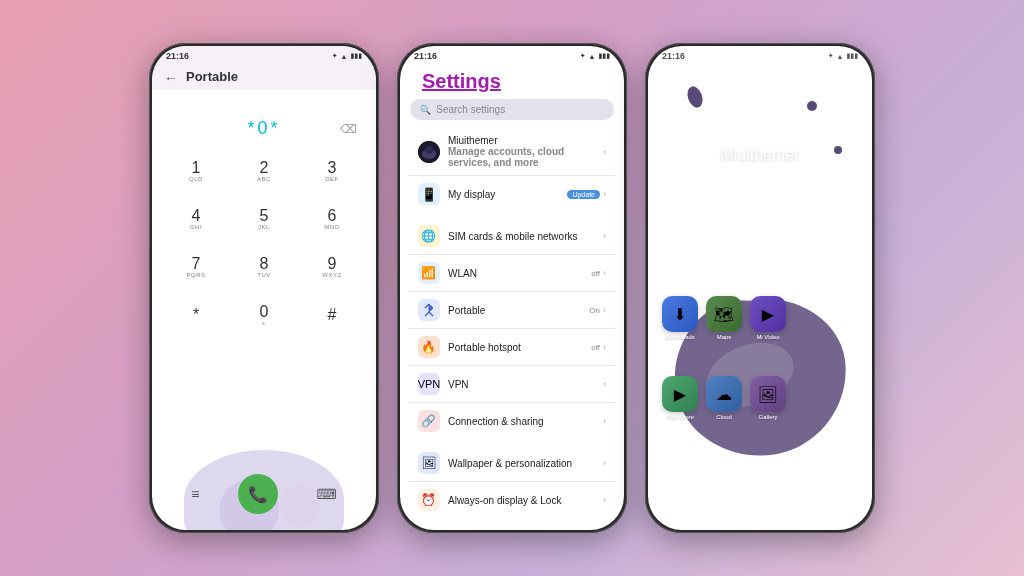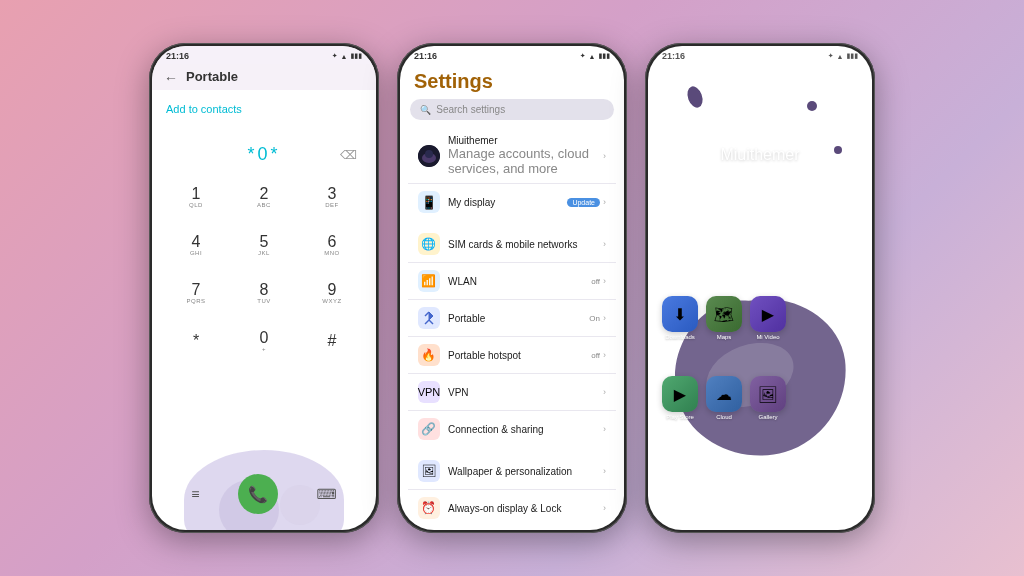--- a/index.html
+++ b/index.html
@@ -173,22 +173,23 @@
 
     .settings-content {
       padding: 0;
       overflow: hidden;
       height: calc(100% - 22px);
     }
 
     .settings-title {
       font-size: 20px;
       font-weight: 600;
-      color: #a16207;
-      padding: 6px 14px 6px;
+      color: #a21caf;
+      padding: 6px 22px 6px;
+      text-decoration: underline;
     }
 
     .search-bar {
       margin: 0 10px 8px;
       background: rgba(200,196,215,0.5);
       border-radius: 16px;
       padding: 5px 10px;
       display: flex;
       align-items: center;
       gap: 5px;
@@ -233,22 +234,23 @@
 
     .settings-item-text {
       flex: 1;
     }
     .settings-item-title {
       font-size: 10px;
       font-weight: 500;
       color: #1a1a1a;
     }
     .settings-item-subtitle {
-      font-size: 13px;
+      font-size: 10px;
       color: #888;
+      font-weight: bold;
     }
 
     .settings-item-right {
       display: flex;
       align-items: center;
       gap: 3px;
     }
     .settings-badge {
       background: #4a90e2;
       color: white;
@@ -334,21 +336,20 @@
           <span>▮▮▮</span>
         </div>
       </div>
 
       <div class="recents-header">
         <span class="back-btn">←</span>
         <span class="recents-title">Portable</span>
       </div>
 
       <div class="recents-menu">
-        <div class="recents-menu-item">Add to contacts</div>
       </div>
 
       <div class="dialpad-area">
         <div class="dial-display">
           <span>*0*</span>
           <span class="del-btn">⌫</span>
         </div>
         <div class="dialpad-grid">
           <div class="dial-key">
               <span class="num">1</span>

